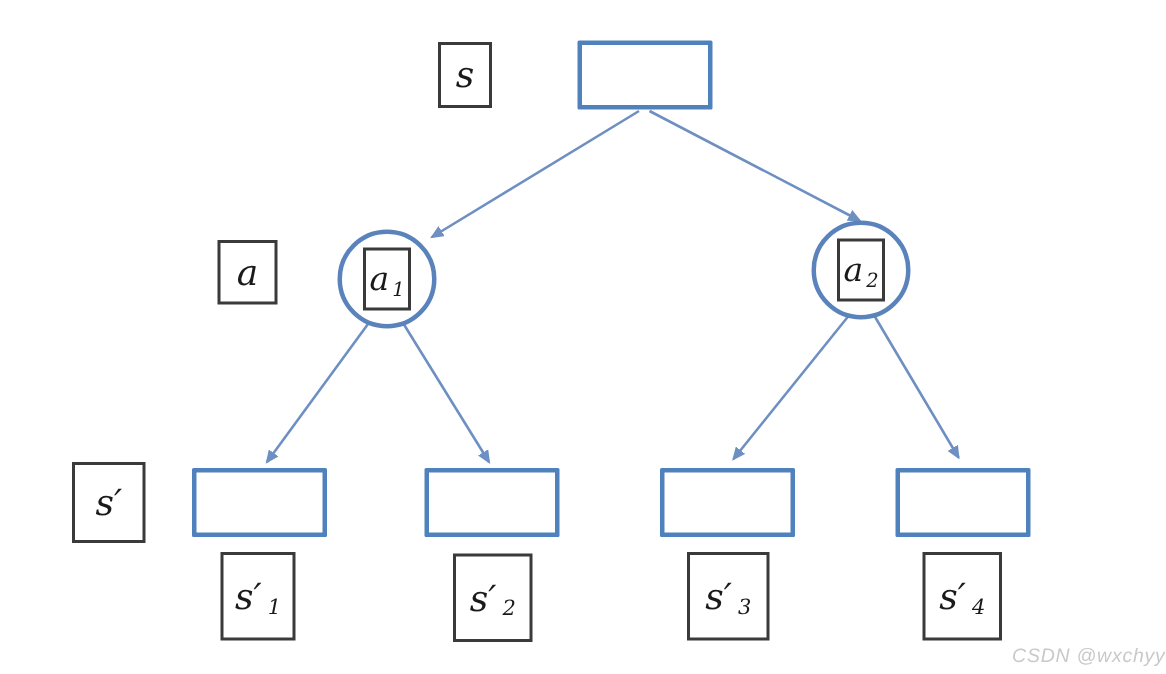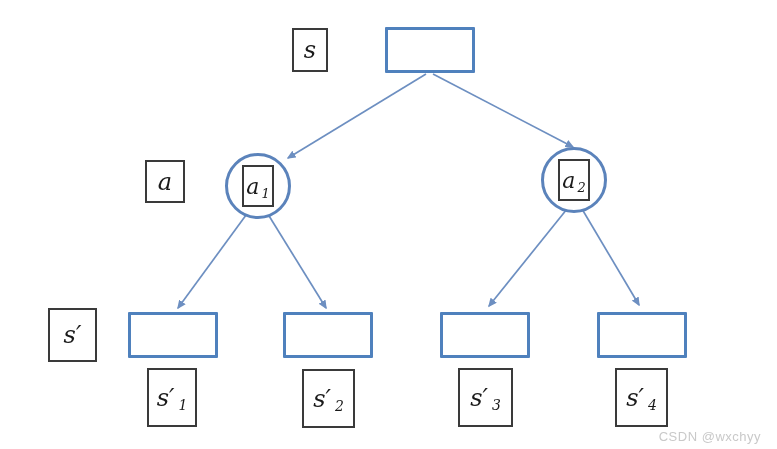--- a/index.html
+++ b/index.html
@@ -58,25 +58,26 @@
   }
   .sub {
     font-size: 13px;
     position: relative;
     bottom: -7px;
     margin-left: 2px;
   }
   .box .sub { font-size: 14px; margin-left: 4px; }
   .watermark {
     position: absolute;
-    right: 16px;
+    right: 0;
     bottom: 5px;
     font-size: 13px;
     color: var(--watermark-gray);
     letter-spacing: 0.5px;
+    font-style: italic;
   }
   
   #label-s      { left: 292px; top: 28px;  width: 36px; height: 44px; }
   #root-rect    { left: 385px; top: 27px;  width: 90px; height: 46px; }
   #label-a      { left: 145px; top: 160px; width: 40px; height: 43px; }
   #circle-a1    { left: 225px; top: 153px; width: 66px; height: 66px; }
   #circle-a2    { left: 541px; top: 147px; width: 66px; height: 66px; }
   #circle-a1 .inner-box, #circle-a2 .inner-box { width: 32px; height: 42px; }
   #label-sprime { left: 48px;  top: 308px; width: 49px; height: 54px; }
   #rect-s1      { left: 128px; top: 312px; width: 90px; height: 46px; }

